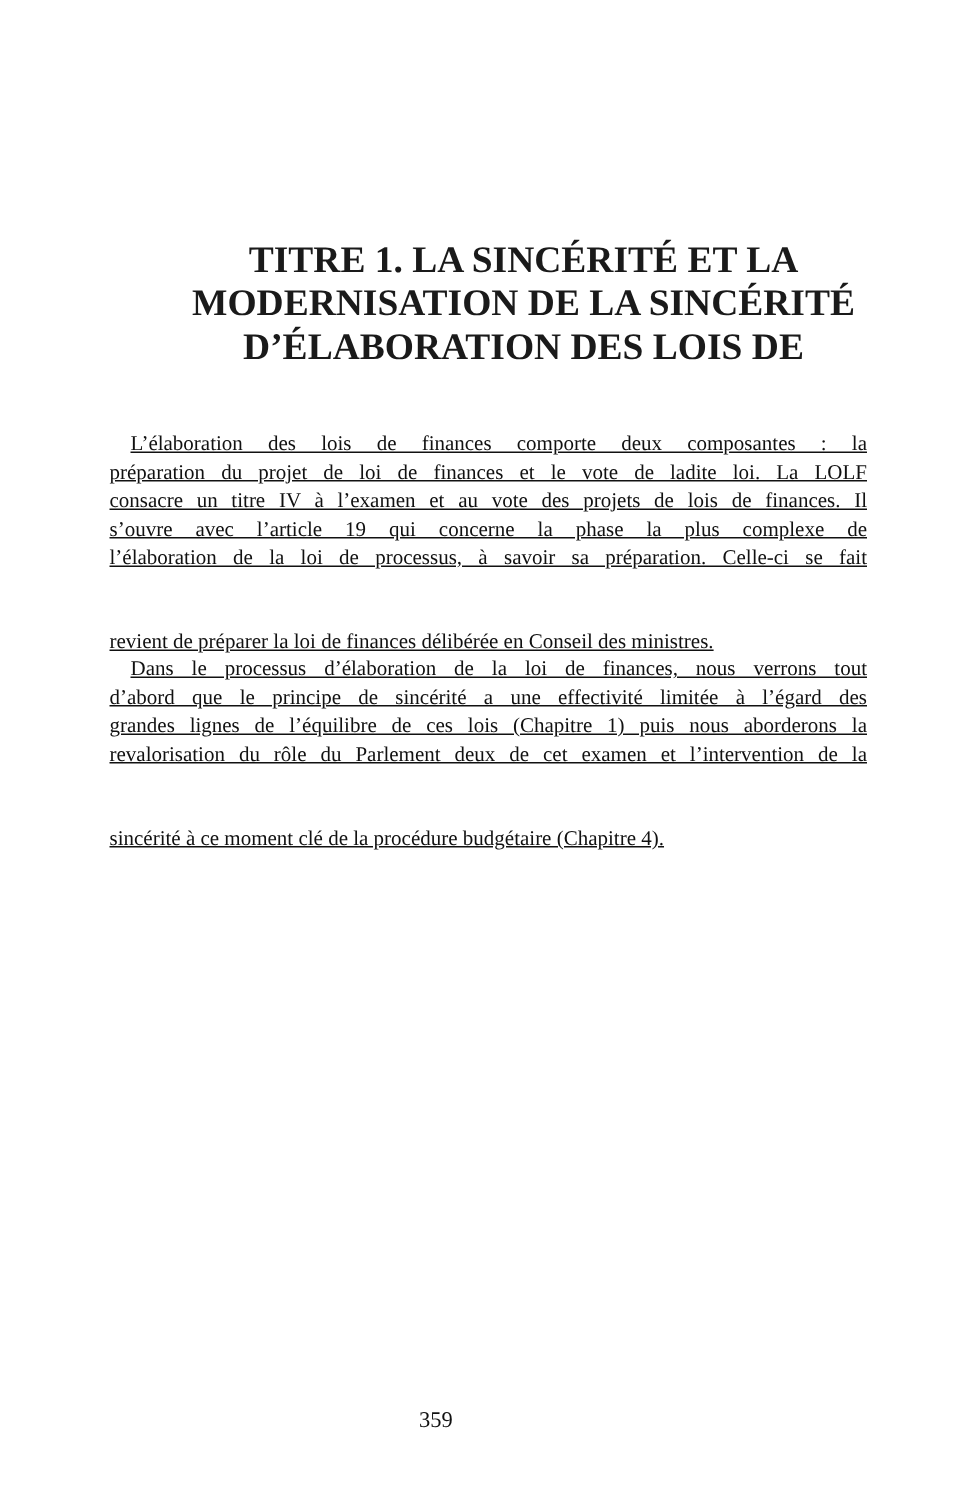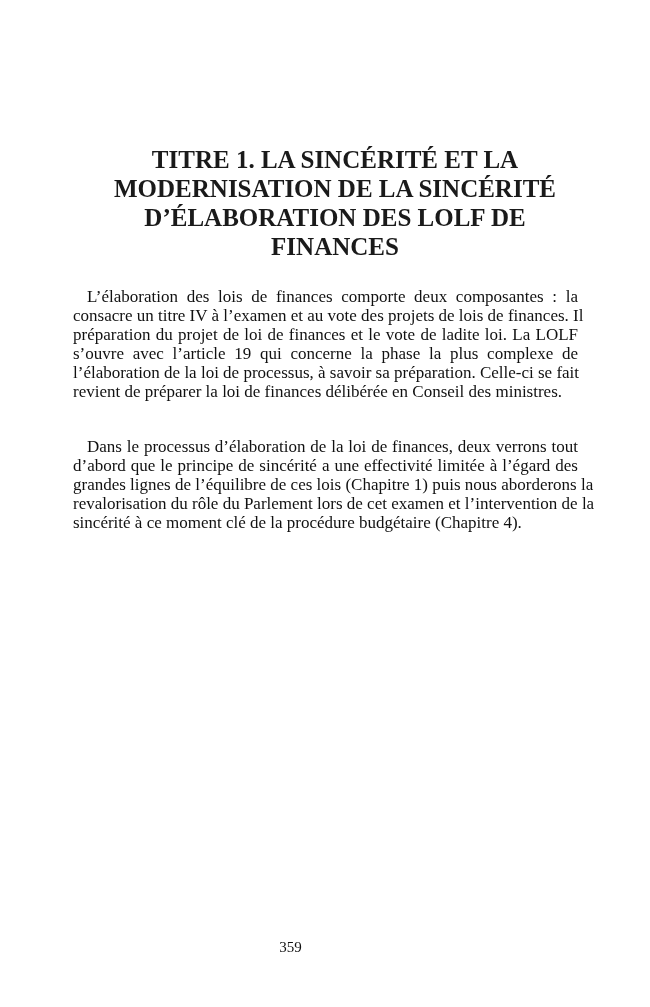--- a/index.html
+++ b/index.html
@@ -17,77 +17,78 @@
     }
     .title {
       position: absolute;
       left: 95px;
       width: 480px;
       top: 145px;
       text-align: center;
       font-weight: bold;
       font-size: 25px;
       line-height: 29px;
-      margin: 0;
+      margin: 14px;
       color: #1a1a1a;
     }
     .title span { display: block; }
     .body-text {
       position: absolute;
       left: 73px;
       width: 505px;
-      font-size: 17px;
+      font-size: 14px;
       line-height: 19px;
       text-align: justify;
       margin: 0;
+      text-decoration: underline;
     }
     .para1 { top: 287px; }
     .para2 { top: 437px; }
     .body-text span.line {
       display: block;
       text-align: justify;
       text-align-last: justify;
       white-space: nowrap;
     }
     .body-text span.line.last {
       text-align-last: left;
+      margin-top: 37px;
     }
     .body-text span.line.indent {
       padding-left: 14px;
     }
     .page-number {
       position: absolute;
       left: 0;
       width: 581px;
       top: 938px;
       text-align: center;
       font-size: 15px;
       line-height: 18px;
     }
   </style>
 </head>
 <body>
 
 <h1 class="title">
   <span>TITRE 1. LA SINCÉRITÉ ET LA</span>
   <span>MODERNISATION DE LA SINCÉRITÉ</span>
-  <span>D’ÉLABORATION DES LOLF DE</span>
-  <span>FINANCES</span>
+  <span>D’ÉLABORATION DES LOIS DE</span>
 </h1>
 
 <p class="body-text para1">
   <span class="line indent">L’élaboration des lois de finances comporte deux composantes : la</span>
+  <span class="line">préparation du projet de loi de finances et le vote de ladite loi. La LOLF</span>
   <span class="line">consacre un titre IV à l’examen et au vote des projets de lois de finances. Il</span>
-  <span class="line">préparation du projet de loi de finances et le vote de ladite loi. La LOLF</span>
   <span class="line">s’ouvre avec l’article 19 qui concerne la phase la plus complexe de</span>
   <span class="line">l’élaboration de la loi de processus, à savoir sa préparation. Celle-ci se fait</span>
   <span class="line last">revient de préparer la loi de finances délibérée en Conseil des ministres.</span>
 </p>
 
 <p class="body-text para2">
-  <span class="line indent">Dans le processus d’élaboration de la loi de finances, deux verrons tout</span>
+  <span class="line indent">Dans le processus d’élaboration de la loi de finances, nous verrons tout</span>
   <span class="line">d’abord que le principe de sincérité a une effectivité limitée à l’égard des</span>
   <span class="line">grandes lignes de l’équilibre de ces lois (Chapitre 1) puis nous aborderons la</span>
-  <span class="line">revalorisation du rôle du Parlement lors de cet examen et l’intervention de la</span>
+  <span class="line">revalorisation du rôle du Parlement deux de cet examen et l’intervention de la</span>
   <span class="line last">sincérité à ce moment clé de la procédure budgétaire (Chapitre 4).</span>
 </p>
 
 <div class="page-number">359</div>
 
 </body></html>

